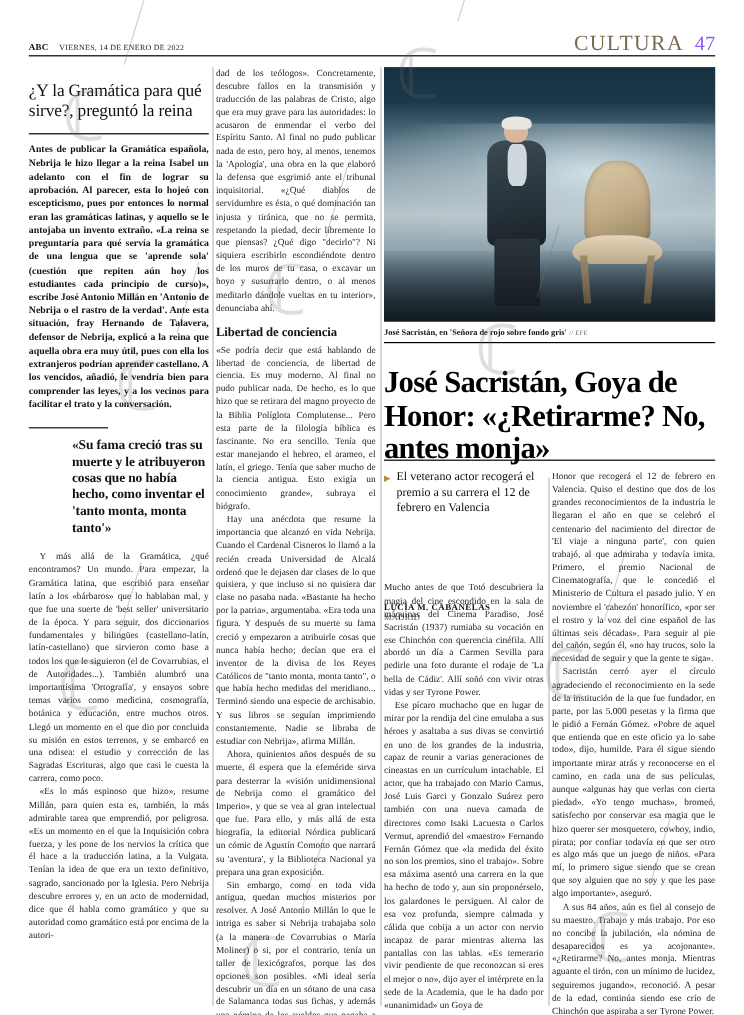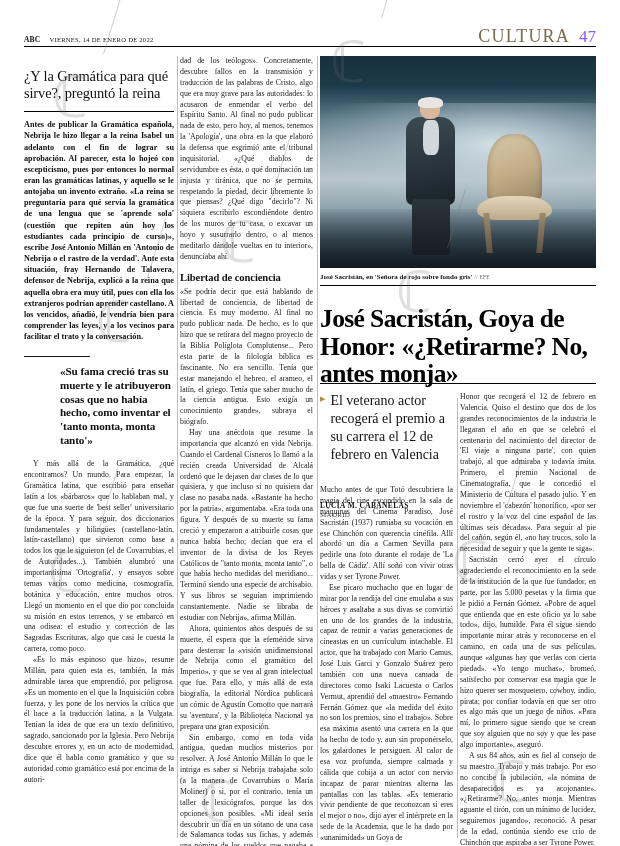--- a/index.html
+++ b/index.html
@@ -310,21 +310,21 @@
     align-items: flex-start;
   }
   .stand-arrow {
     color: #b08d3e;
     font-size: 7px;
     line-height: 1.5;
     margin-top: 2px;
   }
   .stand-text {
     font-family: "Liberation Serif", serif;
-    font-size: 14px;
+    font-size: 10px;
     line-height: 1.28;
     color: #111;
   }
 
   .byline {
     position: absolute;
     left: 320px;
     top: 461px;
     width: 133px;
   }

